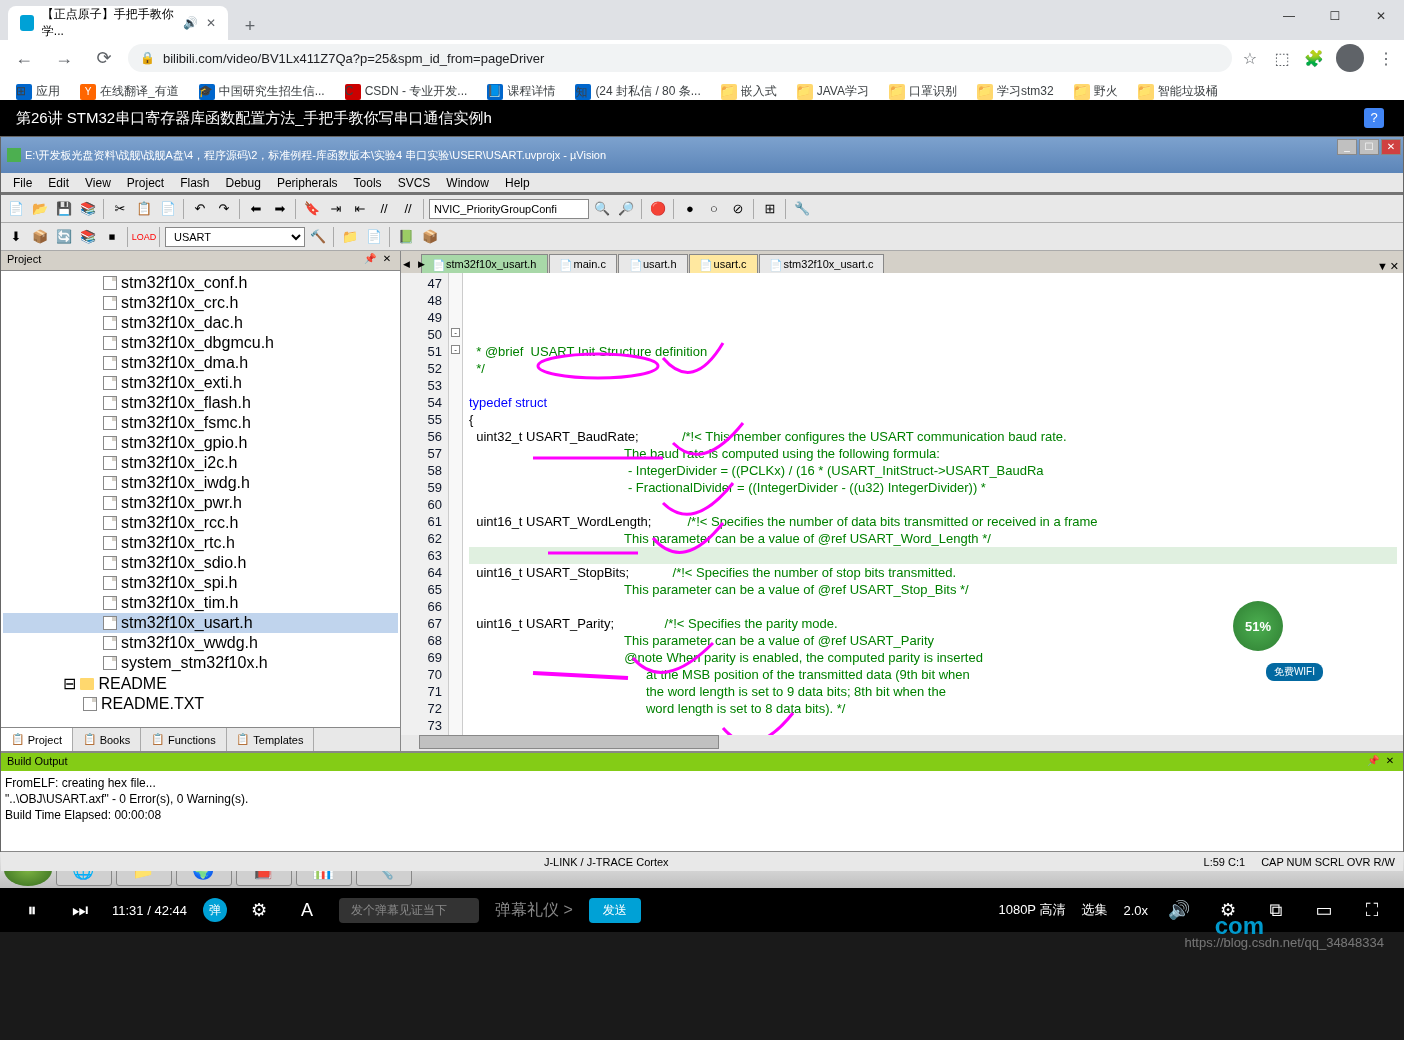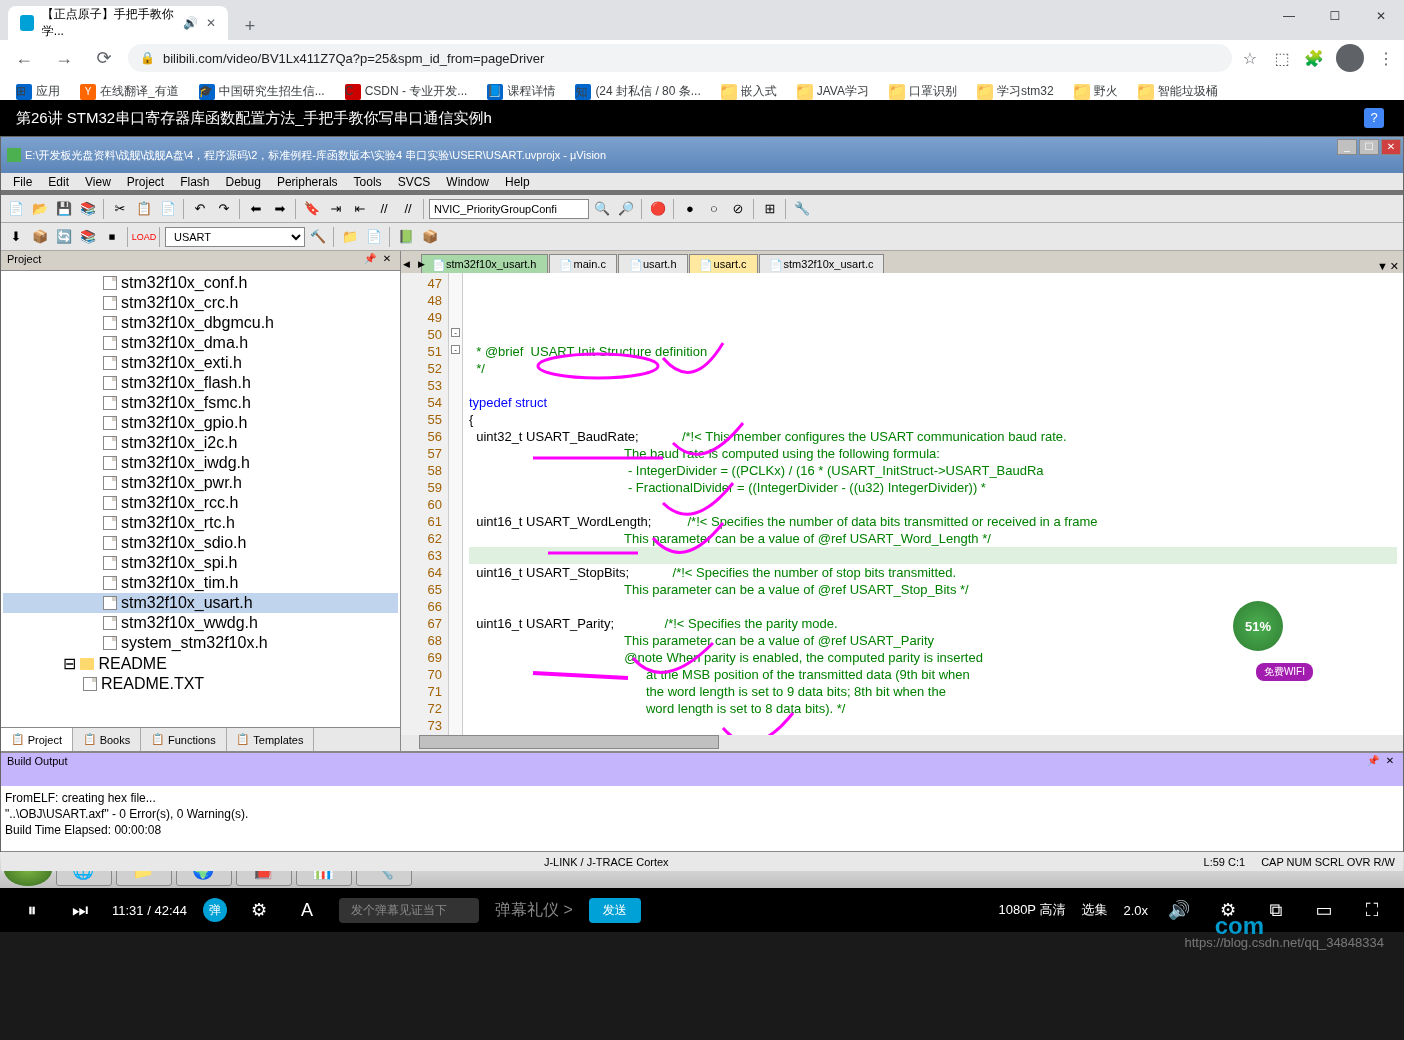--- a/index.html
+++ b/index.html
@@ -36,21 +36,21 @@
 .help-badge { position: absolute; right: 20px; background: #4285f4; color: #fff; width: 20px; height: 20px; border-radius: 3px; text-align: center; line-height: 20px; font-size: 13px; }
 
 
 .uvision { background: #d4d0c8; border: 1px solid #666; height: 716px; position: relative; }
 .uvision-title { background: linear-gradient(#7da2ce, #5c85b8); height: 20px; color: #fff; font-size: 11px; padding: 18px 6px; display: flex; align-items: center; gap: 4px; }
 .uv-title-icon { width: 14px; height: 14px; background: #4caf50; display: inline-block; }
 .uv-win-controls { position: absolute; right: 2px; top: 2px; display: flex; gap: 2px; }
 .uv-win-btn { width: 20px; height: 16px; background: #c0c0c0; border: 1px solid #888; font-size: 10px; text-align: center; line-height: 14px; }
 .uv-win-btn.close { background: #d04040; color: #fff; }
 
-.menu-bar { height: 22px; background: #e8e8e8; display: flex; align-items: center; padding: 0 4px; font-size: 12px; border-bottom: 5px solid #737373; }
+.menu-bar { height: 22px; background: #e8e8e8; display: flex; align-items: center; padding: 0 4px; font-size: 12px; border-bottom: 3px solid #737373; }
 .menu-item { padding: 2px 8px; }
 
 .toolbar { height: 28px; background: #e8e8e8; display: flex; align-items: center; padding: 0 4px; gap: 2px; border-bottom: 1px solid #aaa; }
 .tb-btn { width: 22px; height: 22px; border: 1px solid transparent; display: flex; align-items: center; justify-content: center; font-size: 13px; }
 .tb-sep { width: 2px; height: 20px; border-left: 1px solid #aaa; margin: 0 2px; }
 .tb-combo { height: 20px; border: 1px solid #888; background: #fff; font-size: 11px; padding: 0 4px; }
 
 .toolbar2 { height: 28px; background: #e8e8e8; display: flex; align-items: center; padding: 0 4px; gap: 2px; border-bottom: 1px solid #aaa; }
 .tb-select { width: 140px; height: 20px; border: 1px solid #888; background: #fff; font-size: 11px; padding: 0 4px; }
 
@@ -78,48 +78,48 @@
 .editor-tabs { height: 22px; background: #d4d0c8; display: flex; align-items: flex-end; padding-left: 20px; font-size: 11px; position: relative; }
 .ed-tab { padding: 3px 10px; background: #e8e8e8; border: 1px solid #888; border-bottom: none; display: flex; align-items: center; gap: 4px; margin-right: 1px; }
 .ed-tab.active { background: #a8d8a8; }
 .ed-tab.yellow { background: #ffe8a0; }
 .ed-tab-icon { width: 10px; height: 10px; display: inline-block; }
 .tab-nav { position: absolute; left: 2px; display: flex; gap: 1px; }
 .tab-nav-btn { width: 14px; height: 14px; font-size: 9px; }
 .editor-close { position: absolute; right: 4px; display: flex; gap: 2px; }
 
 .code-area { flex: 1; display: flex; font-family: "Courier New", monospace; font-size: 13px; overflow: hidden; position: relative; }
-.line-numbers { width: 48px; background: #f0f0f0; text-align: right; padding: 2px 6px 2px 2px; color: #a16207; border-right: 1px solid #ccc; line-height: 17px; }
+.line-numbers { width: 48px; background: #f0f0f0; text-align: right; padding: 2px 6px 2px 2px; color: #0f172a; border-right: 1px solid #ccc; line-height: 17px; }
 .fold-col { width: 14px; background: #f8f8f8; border-right: 1px solid #ccc; position: relative; }
 .fold-box { width: 9px; height: 9px; border: 1px solid #888; background: #fff; font-size: 8px; line-height: 7px; text-align: center; position: absolute; left: 2px; }
 .code-content { flex: 1; padding: 2px 6px; line-height: 17px; white-space: pre; position: relative; }
 .code-line { height: 17px; }
 .code-line.highlight { background: #e0f0e0; }
 .kw { color: #0000ff; }
 .comment { color: #008000; }
 .ident { color: #000; }
 
 
 .annotation { position: absolute; pointer-events: none; }
 
 .editor-scroll { height: 16px; background: #e8e8e8; display: flex; }
 .scroll-thumb { width: 300px; height: 14px; background: #c0c0c0; border: 1px solid #888; margin-left: 18px; }
 
 
 .build-output { height: 100px; background: #fff; border-top: 2px solid #888; }
-.build-header { height: 33px; background: #c4b5fd; font-size: 11px; padding: 2px 6px; display: flex; justify-content: space-between; gap: 48px; }
+.build-header { height: 18px; background: #84cc16; font-size: 11px; padding: 2px 6px; display: flex; justify-content: space-between; gap: 48px; }
 .build-content { font-family: "Courier New", monospace; font-size: 12px; padding: 4px; line-height: 16px; }
 
 
 .status-bar { height: 20px; background: #e8e8e8; border-top: 1px solid #888; display: flex; align-items: center; font-size: 11px; padding: 0 8px; justify-content: space-between; }
 .status-section { display: flex; gap: 16px; }
 
 
 .float-badge { position: absolute; right: 120px; bottom: 200px; width: 50px; height: 50px; background: radial-gradient(#4caf50, #2e7d32); border-radius: 50%; color: #fff; display: flex; align-items: center; justify-content: center; font-size: 13px; font-weight: bold; }
-.wifi-badge { position: absolute; right: 90px; bottom: 170px; background: #a21caf; color: #fff; font-size: 10px; padding: 2px 8px; border-radius: 8px; }
+.wifi-badge { position: absolute; right: 80px; bottom: 170px; background: #0369a1; color: #fff; font-size: 10px; padding: 2px 8px; border-radius: 8px; }
 
 
 .win-taskbar { height: 36px; background: linear-gradient(#e8e8e8, #c0c0c0); display: flex; align-items: center; padding: 0 4px; gap: 4px; }
 .start-btn { width: 48px; height: 32px; background: radial-gradient(#7cb342, #33691e); border-radius: 50%; }
 .task-item { width: 56px; height: 32px; background: #d0d0d0; border: 1px solid #888; border-radius: 3px; display: flex; align-items: center; justify-content: center; font-size: 18px; }
 
 
 .video-controls { height: 44px; background: #000; display: flex; align-items: center; padding: 0 16px; gap: 16px; color: #fff; font-size: 13px; }
 .vc-btn { width: 32px; height: 32px; display: flex; align-items: center; justify-content: center; font-size: 18px; }
 .vc-time { font-size: 13px; }
@@ -315,20 +315,24 @@
         </div>
       </div>
       <div class="project-tree" id="project-tree">
           <div class="tree-item">
             <span class="file-icon"></span>
             <span>stm32f10x_conf.h</span>
           </div>
           <div class="tree-item">
             <span class="file-icon"></span>
             <span>stm32f10x_crc.h</span>
+          </div>
+          <div class="tree-item">
+            <span class="file-icon"></span>
+            <span>stm32f10x_dac.h</span>
           </div>
           <div class="tree-item">
             <span class="file-icon"></span>
             <span>stm32f10x_dbgmcu.h</span>
           </div>
           <div class="tree-item">
             <span class="file-icon"></span>
             <span>stm32f10x_dma.h</span>
           </div>
           <div class="tree-item">

